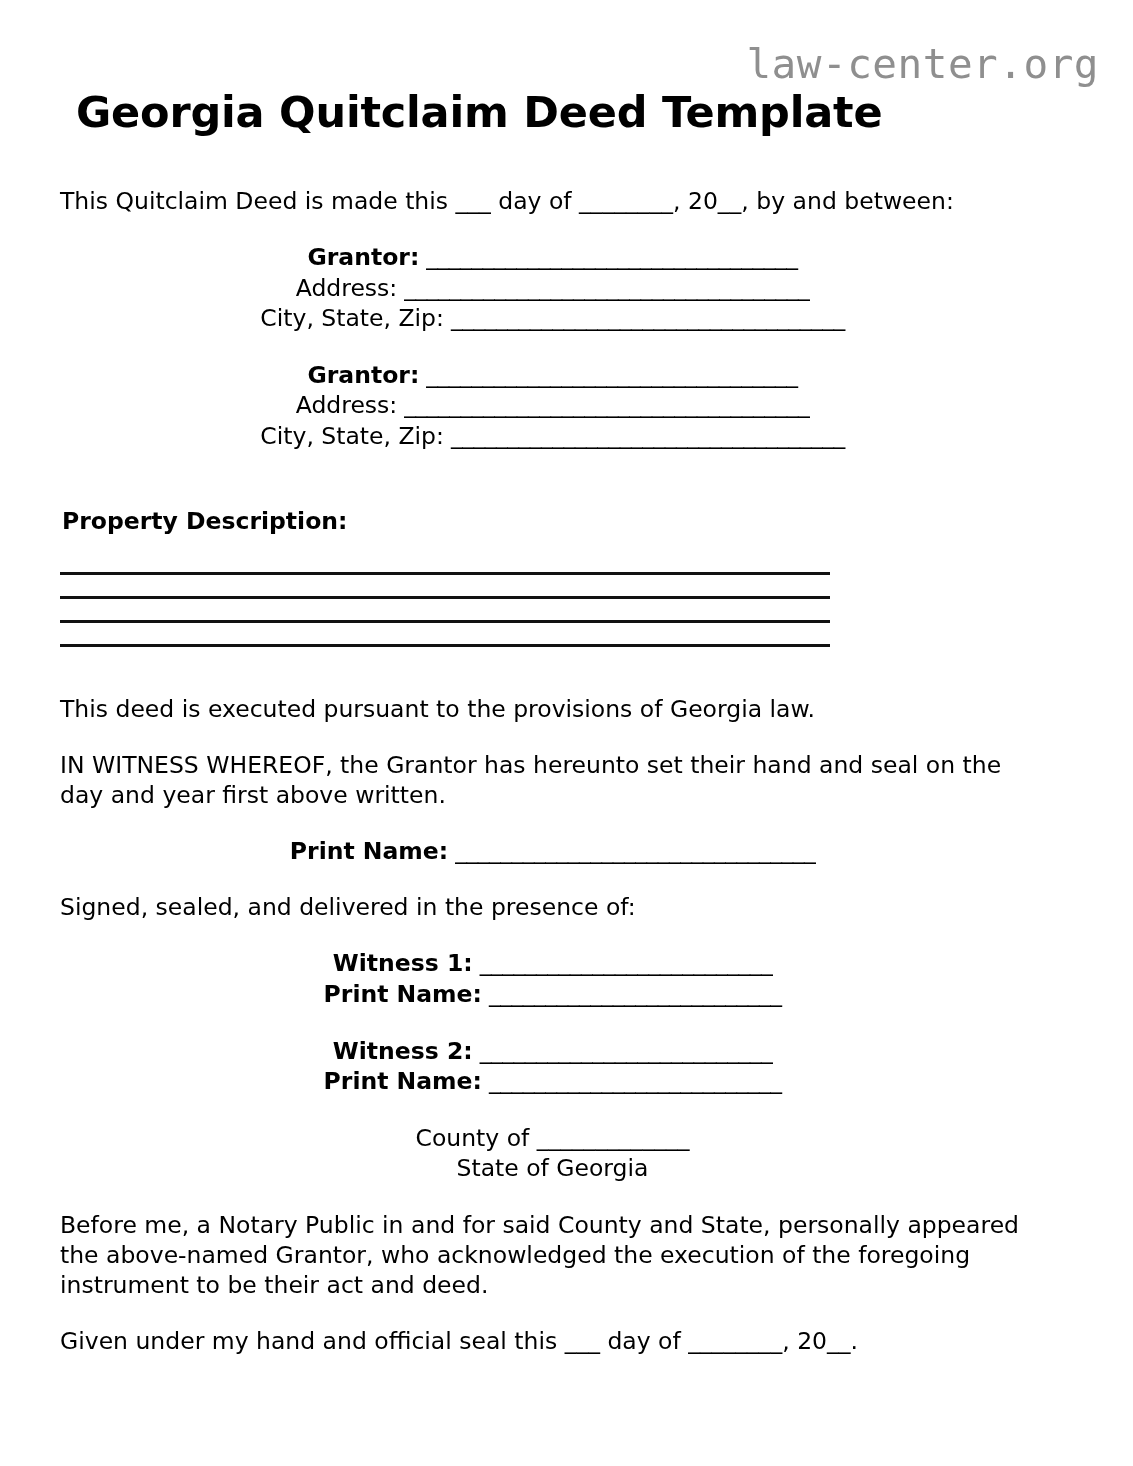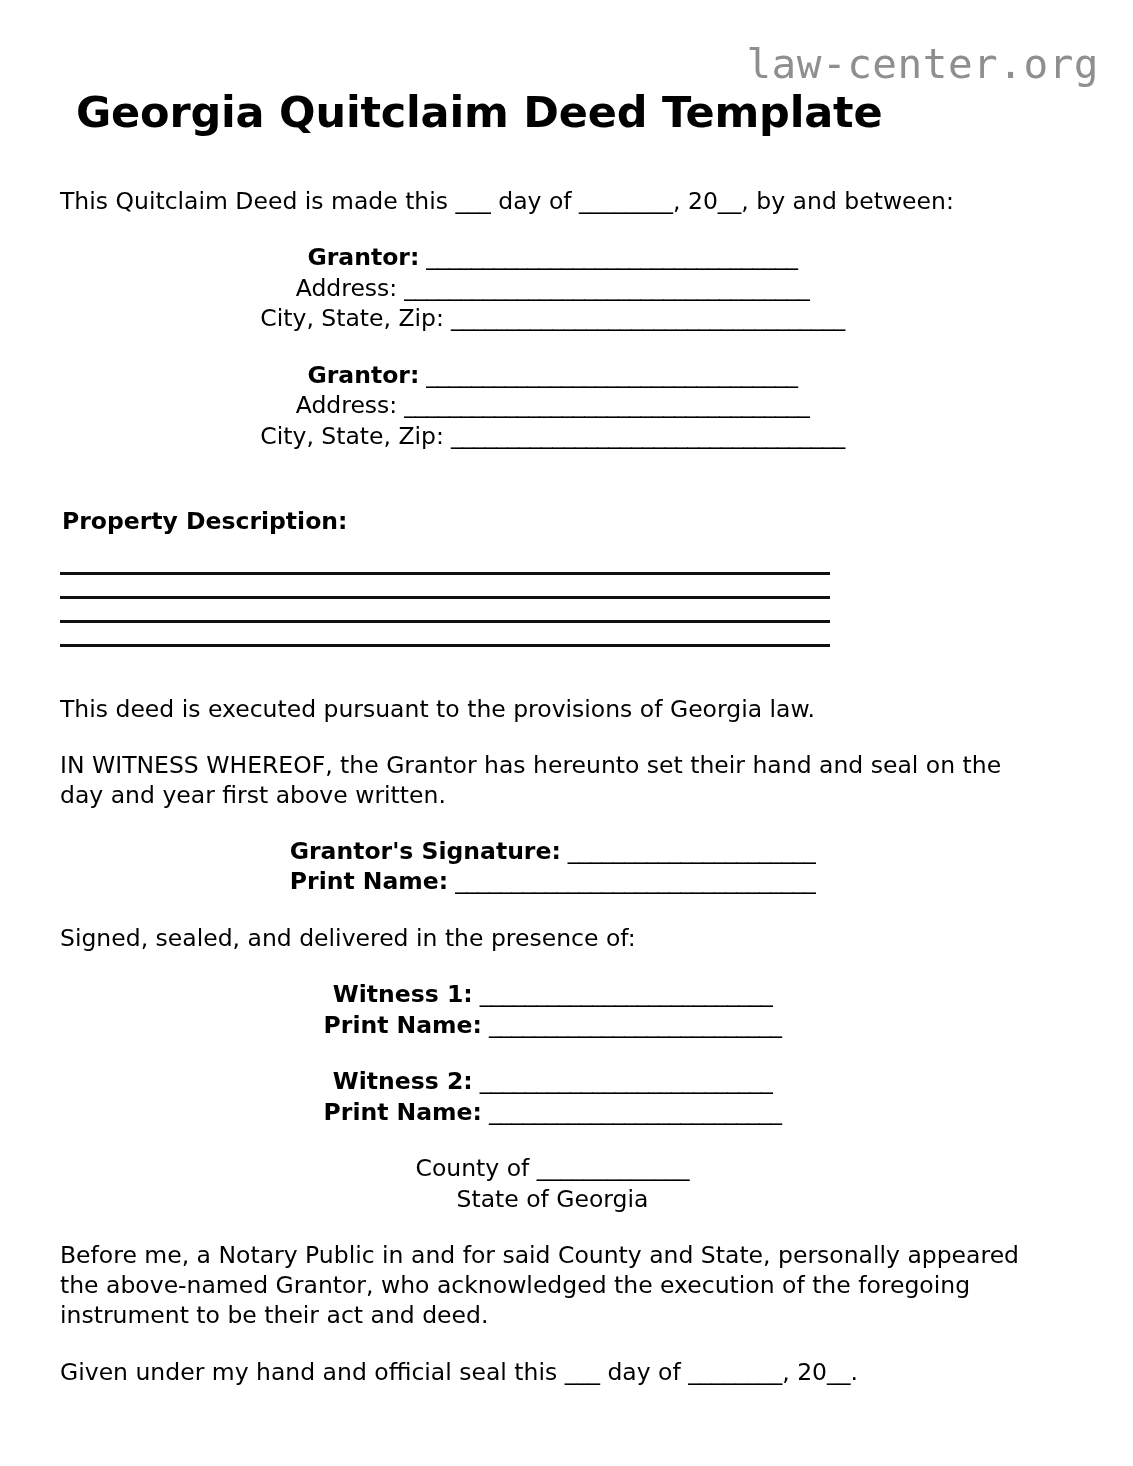--- a/index.html
+++ b/index.html
@@ -150,21 +150,20 @@
 
   <p class="para wrap-body">This deed is executed pursuant to the provisions of Georgia law.</p>
 
   <div class="sp-md"></div>
 
   <p class="para wrap-body">IN WITNESS WHEREOF, the Grantor has hereunto set their hand and seal on the day and year first above written.</p>
 
   <div class="sp-md"></div>
 
   <div>
-    <div class="block-line"><span class="lbl-bold">Grantor's Signature:</span><span class="blank"> ______________________</span></div>
     <div class="block-line"><span class="lbl-bold">Print Name:</span><span class="blank"> ________________________________</span></div>
   </div>
 
   <div class="sp-md"></div>
 
   <p class="para">Signed, sealed, and delivered in the presence of:</p>
 
   <div class="sp-md"></div>
 
   <div>

